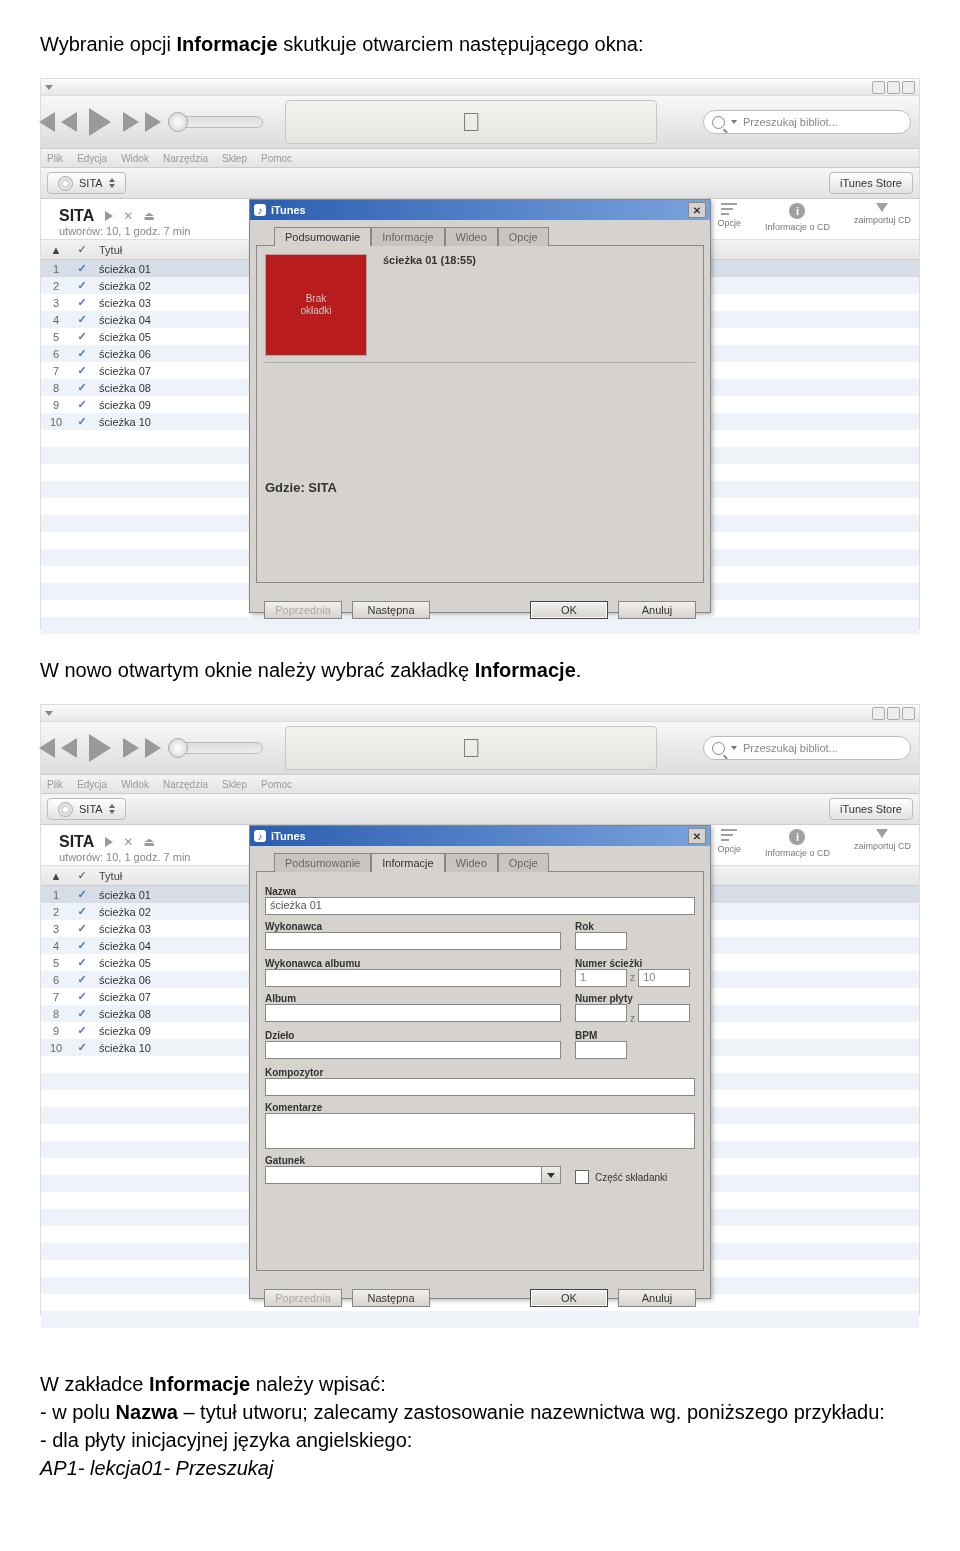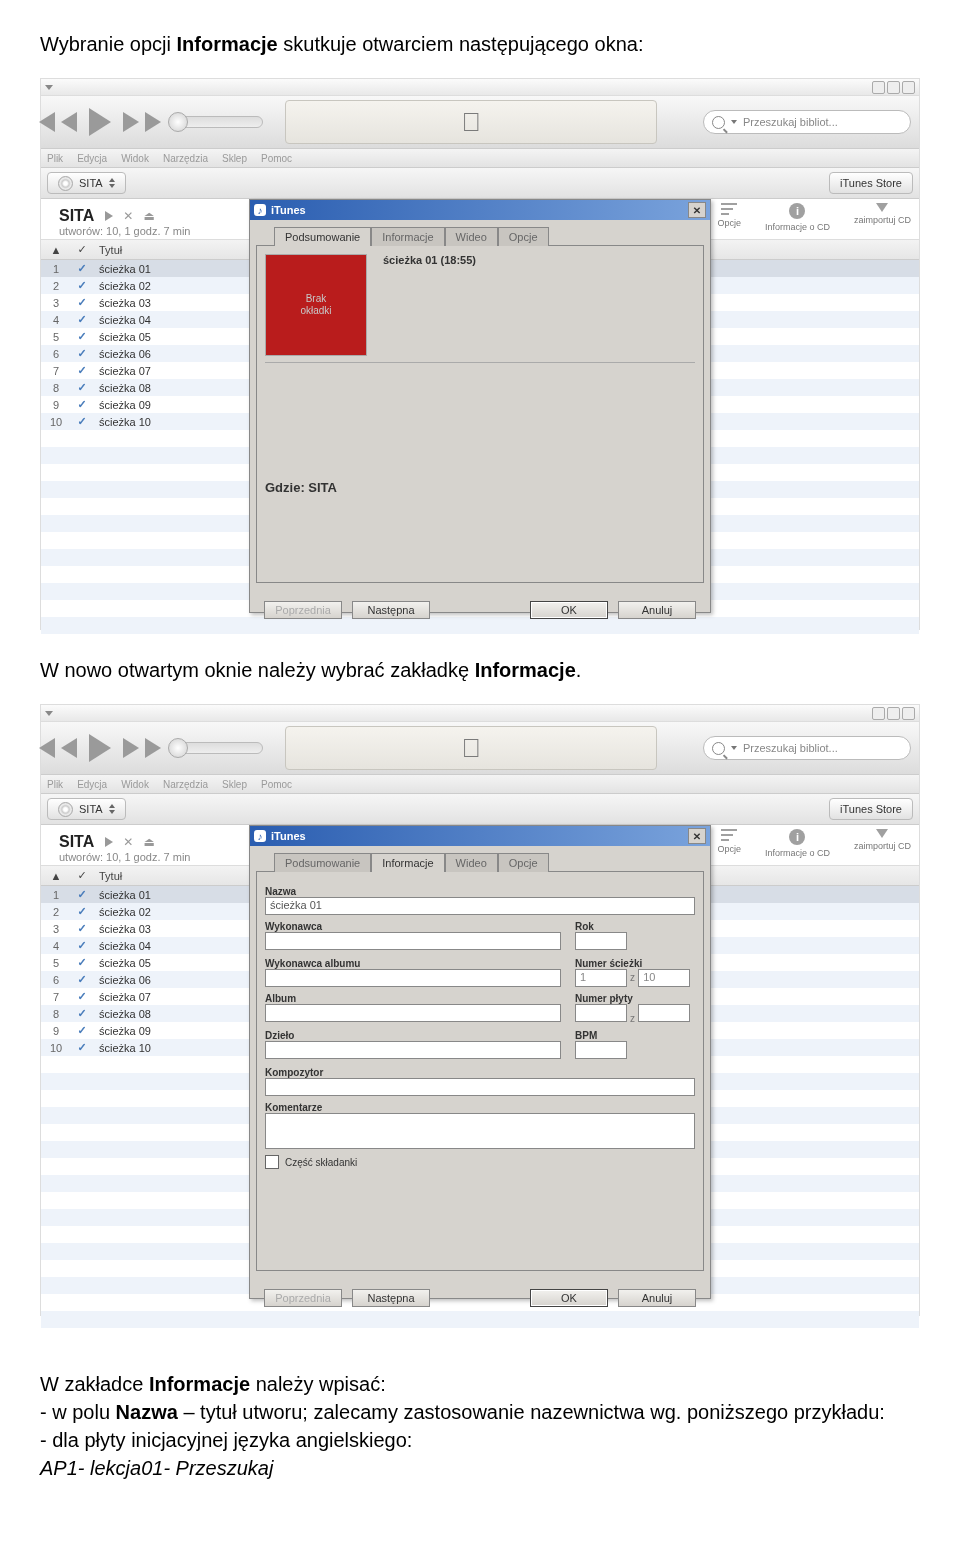--- a/index.html
+++ b/index.html
@@ -542,20 +542,29 @@
           </div>
         </div>
 
         <div class="field-label">Kompozytor</div>
         <div class="txtbox"></div>
 
         <div class="field-label">Komentarze</div>
         <div class="txtarea"></div>
 
         <div class="form2" style="align-items:flex-end">
+          <div class="coll">
+            <div class="field-label">Gatunek</div>
+            <div class="combo">
+              <div class="txtbox"></div>
+              <div class="ddbtn">
+                    <span class="tri"></span>
+                  </div>
+            </div>
+          </div>
           <div class="colr">
             <div class="offright">
               <span class="chk"></span>
               <span>Część składanki</span>
             </div>
           </div>
         </div>
       </div>
       <div class="dlg-bottom">
         <div class="lgroup">

